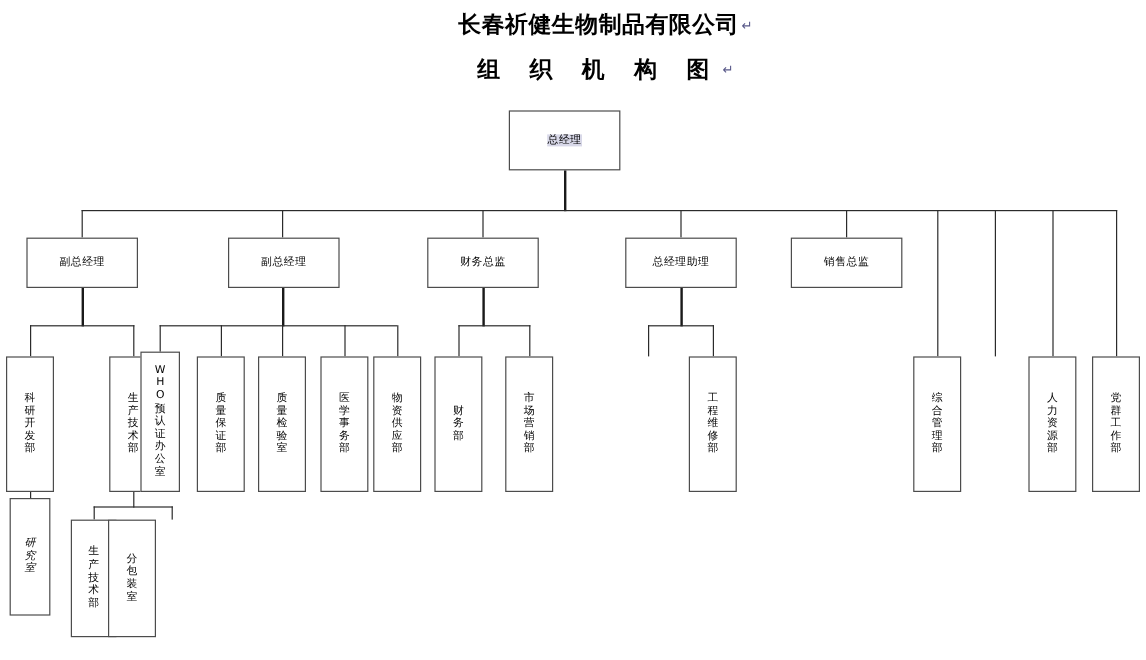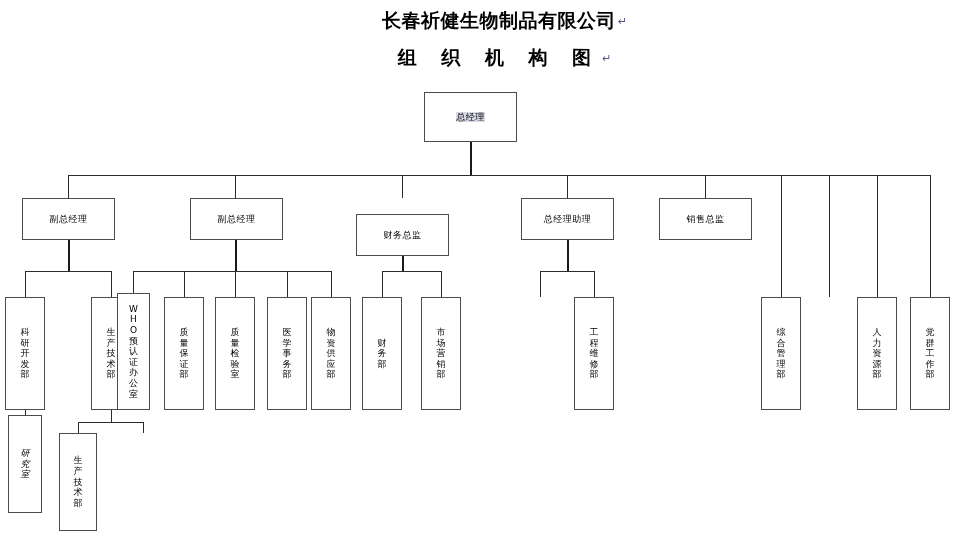--- a/index.html
+++ b/index.html
@@ -147,21 +147,21 @@
   <div class="node horiz root" style="left:424px; top:92px; width:93px; height:50px;align-items:center;">
     <span class="label">总经理</span>
   </div>
 
   <div class="node horiz" style="left:22px; top:198px; width:93px; height:42px;">
     <span class="label">副总经理</span>
   </div>
   <div class="node horiz" style="left:190px; top:198px; width:93px; height:42px;">
     <span class="label">副总经理</span>
   </div>
-  <div class="node horiz" style="left:356px; top:214px; width:93px; height:42px;">
+  <div class="node horiz" style="left:356px; top:198px; width:93px; height:42px;">
     <span class="label">财务总监</span>
   </div>
   <div class="node horiz" style="left:521px; top:198px; width:93px; height:42px;">
     <span class="label">总经理助理</span>
   </div>
   <div class="node horiz" style="left:659px; top:198px; width:93px; height:42px;">
     <span class="label">销售总监</span>
   </div>
 
   <div class="node vert" style="left:5px; top:297px; width:40px; height:113px;">
@@ -203,14 +203,17 @@
   <div class="node vert" style="left:910px; top:297px; width:40px; height:113px;">
     <span class="label">党群工作部</span>
   </div>
 
   <div class="node vert" style="left:8px; top:415px; width:34px; height:98px;font-style:italic;">
     <span class="label">研究室</span>
   </div>
   <div class="node vert" style="left:59px; top:433px; width:38px; height:98px;">
     <span class="label">生产技术部</span>
   </div>
+  <div class="node vert" style="left:90px; top:433px; width:40px; height:98px;">
+    <span class="label">分包装室</span>
+  </div>
 
 </div>
 
 </body></html>

